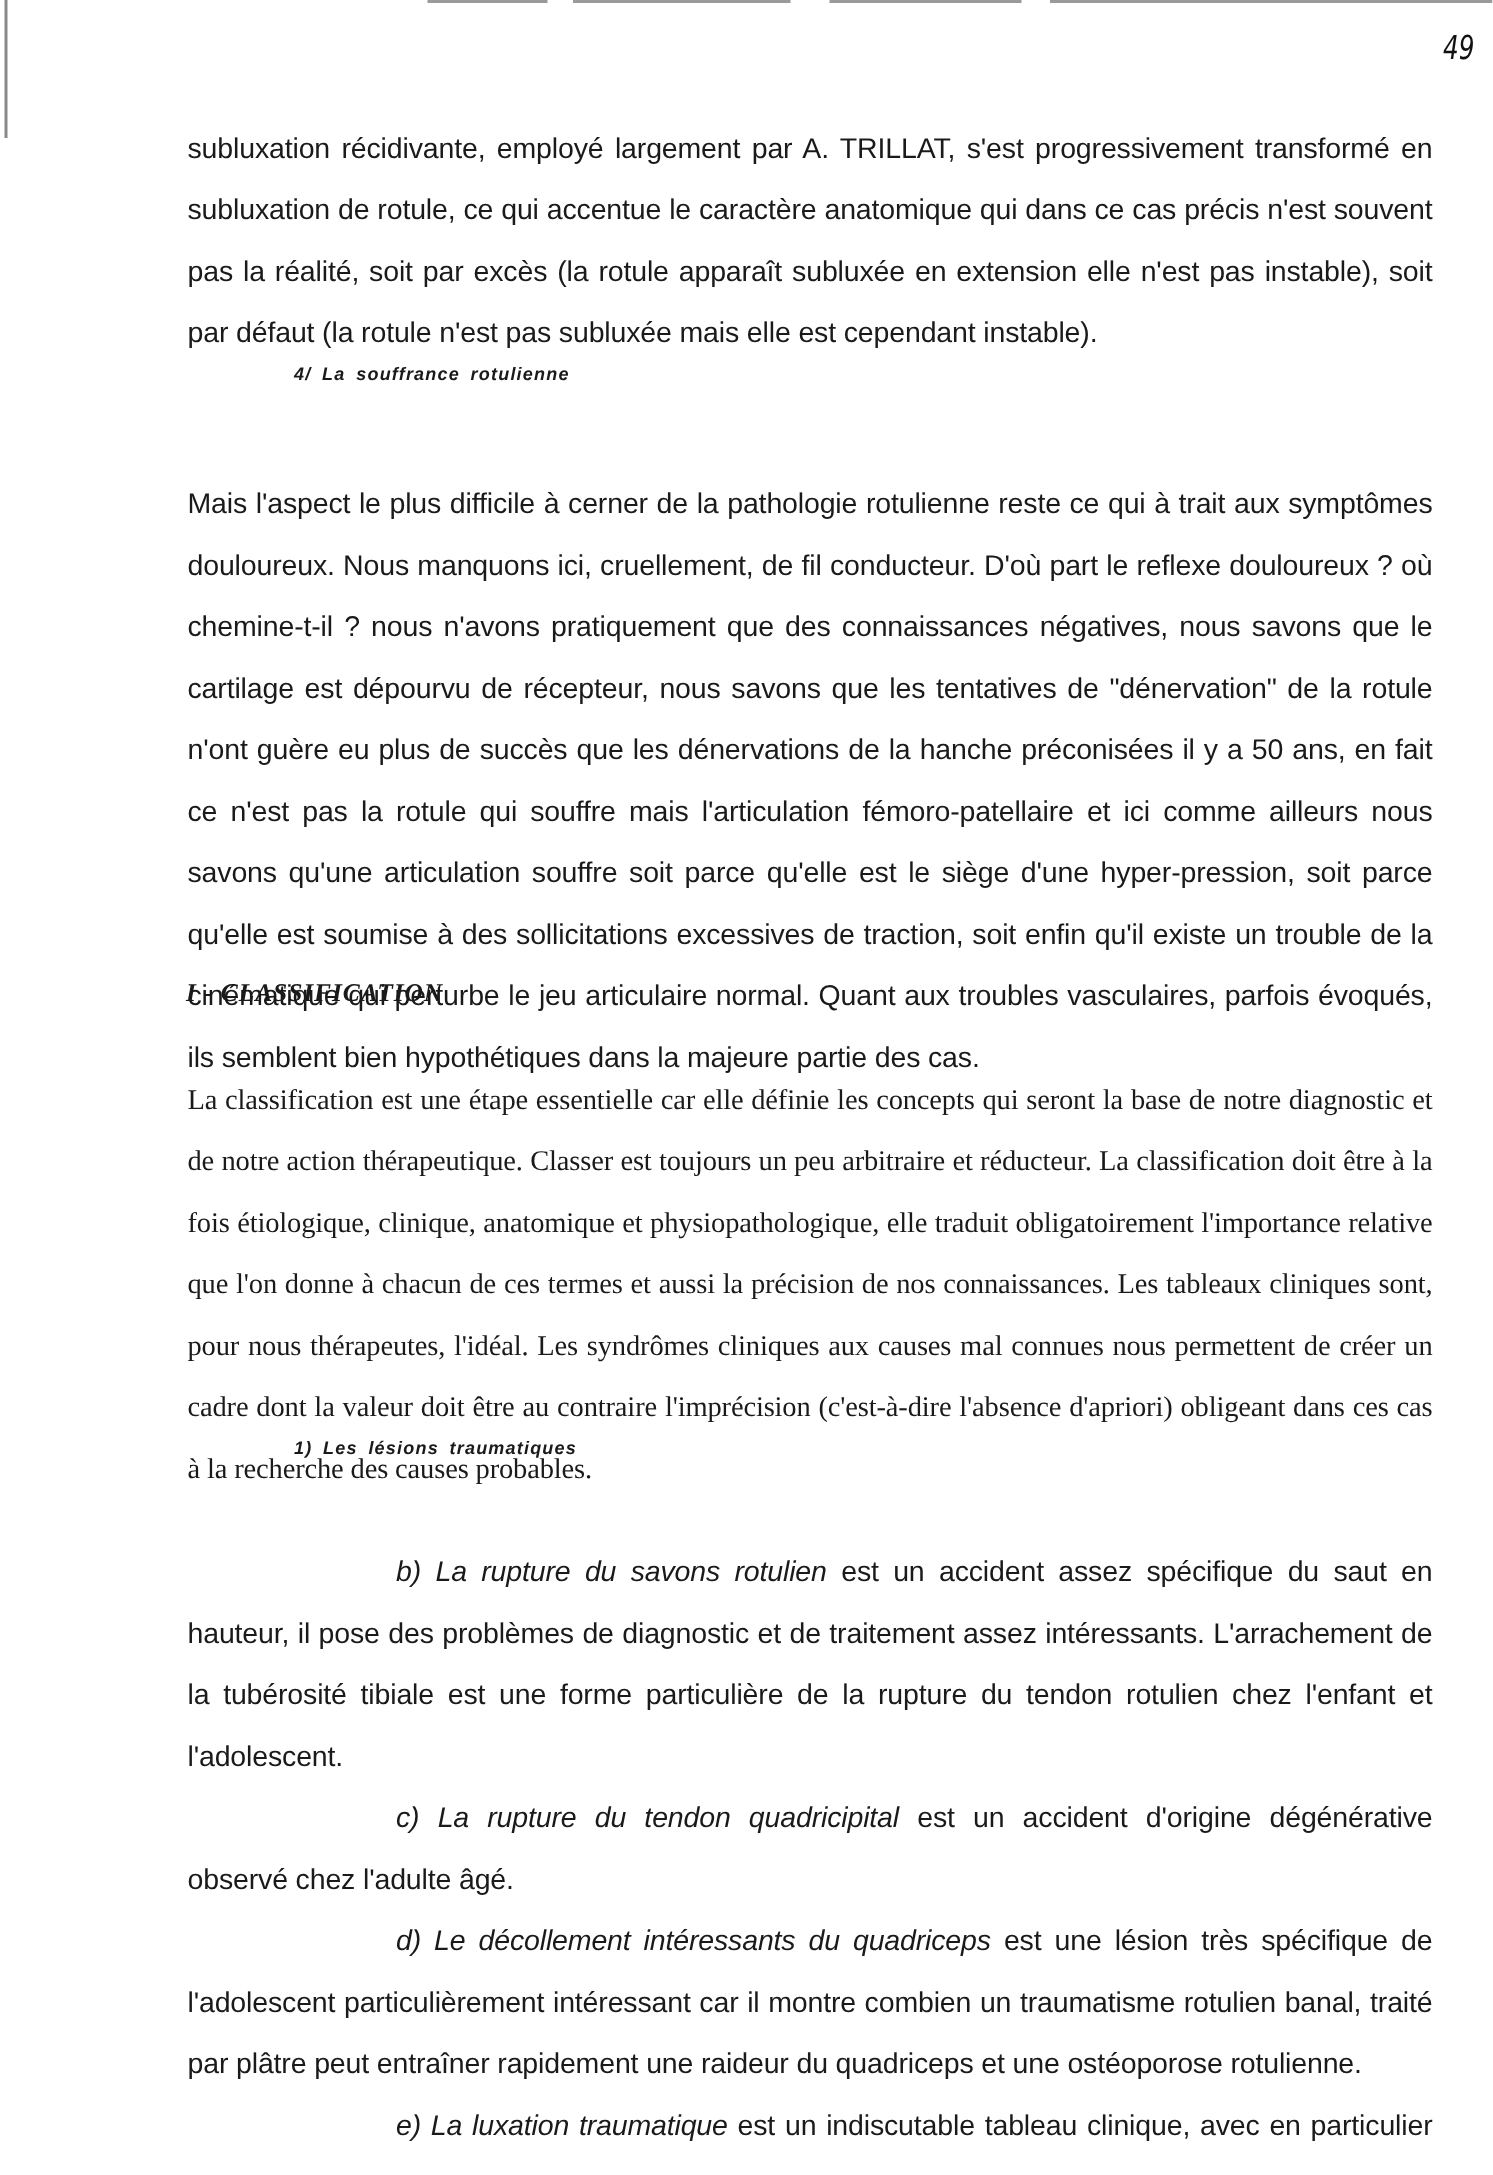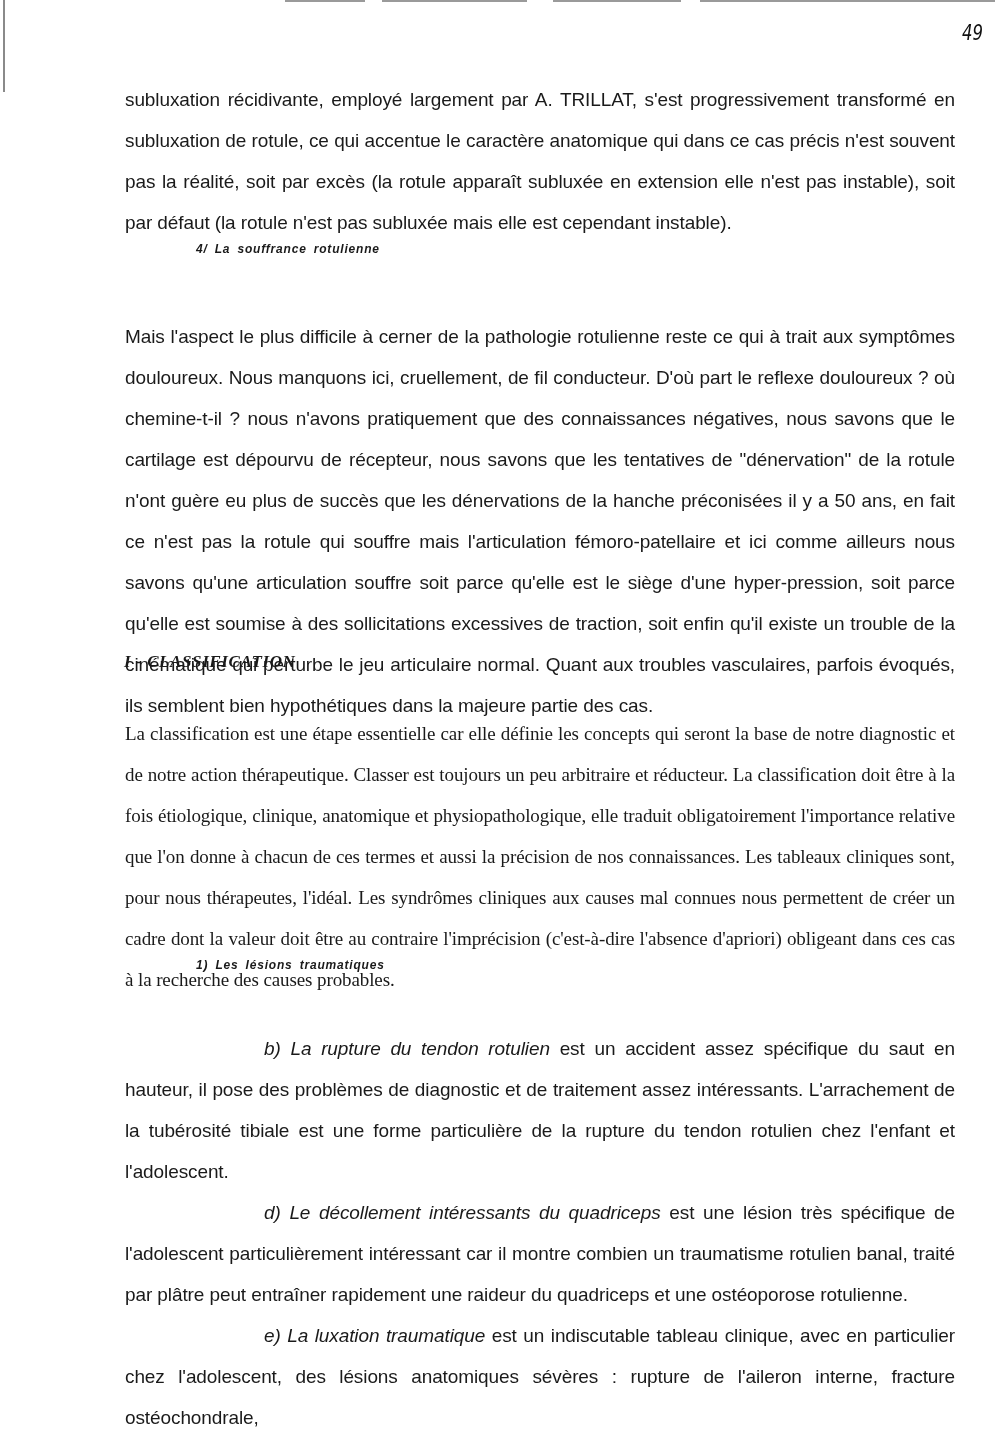--- a/index.html
+++ b/index.html
@@ -57,16 +57,17 @@
 
 <div class="section-head" style="top:652px;">I - CLASSIFICATION</div>
 
 <div class="block" style="top:713px;font-family:Liberation Serif, serif;">
   <p class="body">La classification est une étape essentielle car elle définie les concepts qui seront la base de notre diagnostic et de notre action thérapeutique. Classer est toujours un peu arbitraire et réducteur. La classification doit être à la fois étiologique, clinique, anatomique et physiopathologique, elle traduit obligatoirement l'importance relative que l'on donne à chacun de ces termes et aussi la précision de nos connaissances. Les tableaux cliniques sont, pour nous thérapeutes, l'idéal. Les syndrômes cliniques aux causes mal connues nous permettent de créer un cadre dont la valeur doit être au contraire l'imprécision (c'est-à-dire l'absence d'apriori) obligeant dans ces cas à  la recherche des causes probables.</p>
 </div>
 
 <div class="subhead" style="top:958px;">1) Les lésions traumatiques</div>
 
 <div class="block" style="top:1028px;">
-  <p class="body"><span class="indent"></span><em>b) La rupture du tendon rotulien</em><span> est un accident assez spécifique du saut en hauteur, il pose des problèmes de diagnostic et de traitement assez intéressants. L'arrachement de la tubérosité tibiale est une forme particulière de la rupture du tendon rotulien chez l'enfant et l'adolescent.</span></p>
+  <p class="body"><span class="indent"></span><em>b) La rupture du savons rotulien</em><span> est un accident assez spécifique du saut en hauteur, il pose des problèmes de diagnostic et de traitement assez intéressants. L'arrachement de la tubérosité tibiale est une forme particulière de la rupture du tendon rotulien chez l'enfant et l'adolescent.</span></p>
+  <p class="body"><span class="indent"></span><em>c) La rupture du tendon quadricipital</em><span> est un accident d'origine dégénérative observé chez l'adulte âgé.</span></p>
   <p class="body"><span class="indent"></span><em>d) Le décollement intéressants du quadriceps</em><span> est une lésion très spécifique de l'adolescent particulièrement intéressant car il montre combien un traumatisme rotulien banal, traité par plâtre peut entraîner rapidement une raideur du quadriceps et une ostéoporose rotulienne.</span></p>
   <p class="body" style="text-align-last: justify;"><span class="indent"></span><em>e) La luxation traumatique</em><span> est un indiscutable tableau clinique, avec en particulier chez l'adolescent, des lésions anatomiques sévères : rupture de l'aileron interne, fracture ostéochondrale,</span></p>
 </div>
 
 </body></html>

